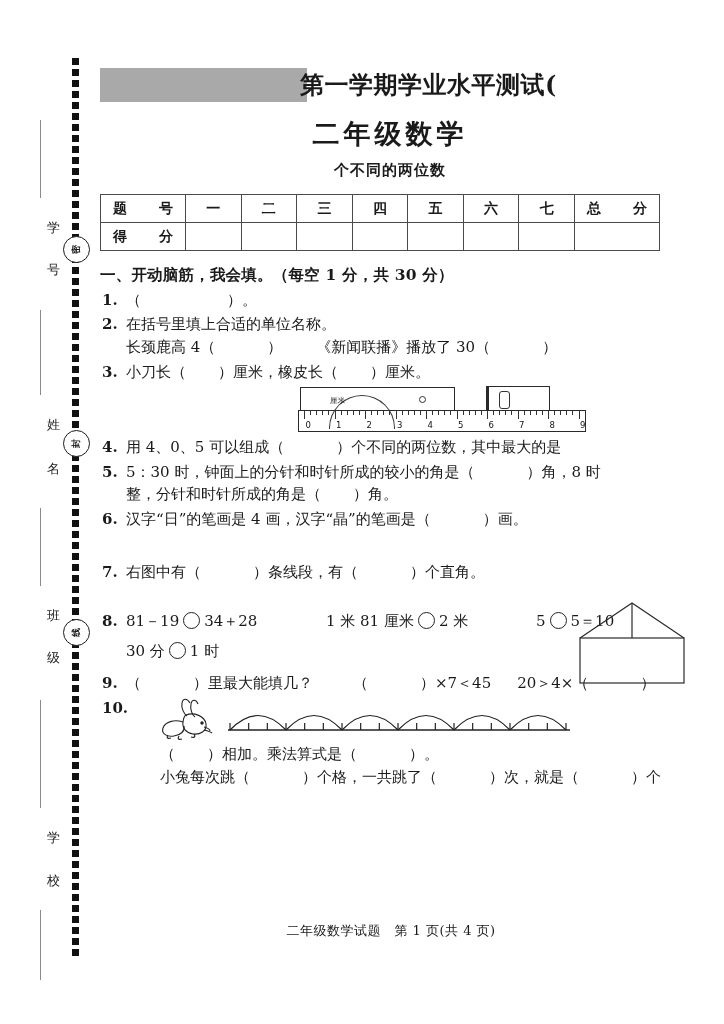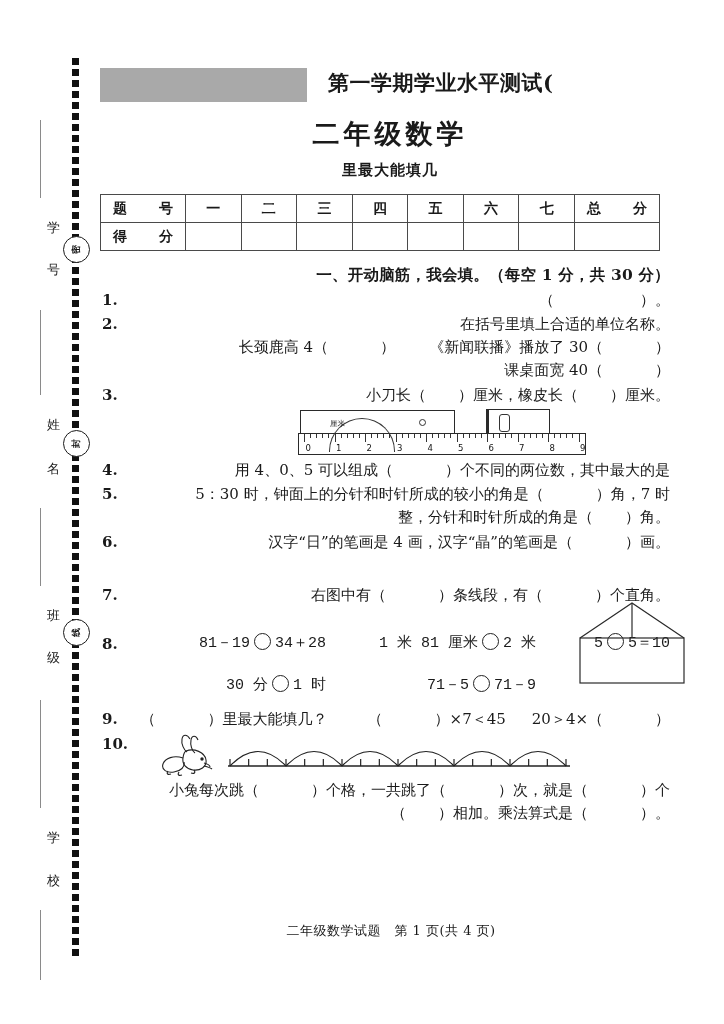--- a/index.html
+++ b/index.html
@@ -101,22 +101,22 @@
     margin-top: 62px;
   }
   #redaction-box {
     position: absolute;
     left: 4px; top: 6px;
     width: 207px; height: 34px;
     background: #a9a9a9;
   }
   #exam-title {
     position: absolute;
-    left: 232px; top: 7px;
-    font-size: 21px;
+    left: 204px; top: 7px;
+    font-size: 24px;
     font-weight: bold;
     letter-spacing: 0.5px;
     white-space: nowrap;
     font-family: "DejaVu Serif", "Liberation Serif", serif;
   }
   #subject-title {
     text-align: center;
     font-size: 27px;
     font-weight: bold;
     letter-spacing: 4px;
@@ -160,21 +160,20 @@
     letter-spacing: 9px;
     text-indent: 9px;
   }
 
   
   #questions {
     margin: 12px 4px 0 4px;
     width: 570px;
     font-size: 15px;
     line-height: 1.52;
-    text-align: right;
   }
   .sec-head {
     font-weight: bold;
     font-size: 15.5px;
     margin-bottom: 1px;
     letter-spacing: 0.2px;
   }
   .q {
     position: relative;
     padding-left: 26px;
@@ -199,22 +198,21 @@
     border-radius: 50%;
     vertical-align: -3px;
     margin: 0 4px;
   }
 
   
   .q8-grid {
     display: grid;
     grid-template-columns: 200px 210px auto;
     margin-top: 2px;
-    row-gap: 20px;
-    font-family: Liberation Mono, monospace;
+    row-gap: 7px;
   }
   .q8-grid > div { font-size: 15px; white-space: nowrap; }
 
   
   #ruler-fig {
     position: relative;
     width: 290px;
     height: 48px;
     margin: 2px 0 2px 172px;
   }
@@ -344,21 +342,21 @@
 </div>
 
 <div id="page">
 
   <div id="header-band">
     <div id="redaction-box"></div>
     <div id="exam-title">第一学期学业水平测试(</div>
   </div>
 
   <div id="subject-title">二年级数学</div>
-  <div id="exam-author">里最大能填几</div>
+  <div id="exam-author">个不同的两位数</div>
 
   <table id="score-table">
     <tbody>
         <tr>
       <td class="hdr-cell">题　号</td>
       <td>一</td>
       <td>二</td>
       <td>三</td>
       <td>四</td>
       <td>五</td>
@@ -386,21 +384,20 @@
 
     <div class="q">
       <span class="q-num">1.</span>
       <div class="q-line"><span>（</span><span class="blank-lg"></span><span>）。</span></div>
     </div>
 
     <div class="q">
       <span class="q-num">2.</span>
       <div class="q-line">在括号里填上合适的单位名称。</div>
       <div class="q-line"><span>长颈鹿高 4（</span><span class="blank-md"></span><span>）</span><span style="display:inline-block;width:34px"></span><span>《新闻联播》播放了 30（</span><span class="blank-md"></span><span>）</span></div>
-      <div class="q-line"><span>课桌面宽 40（</span><span class="blank-md"></span><span>）</span></div>
     </div>
 
     <div class="q">
       <span class="q-num">3.</span>
       <div class="q-line"><span>小刀长（</span><span class="blank-sm"></span><span>）厘米，橡皮长（</span><span class="blank-sm"></span><span>）厘米。</span></div>
 
       <div id="ruler-fig">
         <div id="ruler-body"></div>
         <div id="eraser">
           <div id="eraser-arc"></div>
@@ -473,42 +470,41 @@
       </div>
     </div>
 
     <div class="q">
       <span class="q-num">4.</span>
       <div class="q-line"><span>用 4、0、5 可以组成（</span><span class="blank-md"></span><span>）个不同的两位数，其中最大的是</span></div>
     </div>
 
     <div class="q">
       <span class="q-num">5.</span>
-      <div class="q-line"><span>5：30 时，钟面上的分针和时针所成的较小的角是（</span><span class="blank-md"></span><span>）角，7 时</span></div>
+      <div class="q-line"><span>5：30 时，钟面上的分针和时针所成的较小的角是（</span><span class="blank-md"></span><span>）角，8 时</span></div>
       <div class="q-line"><span>整，分针和时针所成的角是（</span><span class="blank-sm"></span><span>）角。</span></div>
     </div>
 
     <div class="q">
       <span class="q-num">6.</span>
       <div class="q-line"><span>汉字“日”的笔画是 4 画，汉字“晶”的笔画是（</span><span class="blank-md"></span><span>）画。</span></div>
     </div>
 
     <div class="q" style="margin-top:30px">
       <span class="q-num">7.</span>
       <div class="q-line"><span>右图中有（</span><span class="blank-md"></span><span>）条线段，有（</span><span class="blank-md"></span><span>）个直角。</span></div>
     </div>
 
     <div class="q" style="margin-top:26px">
       <span class="q-num">8.</span>
       <div class="q8-grid">
         <div><span>81－19</span><span class="circ"></span><span>34＋28</span></div>
         <div><span>1 米 81 厘米</span><span class="circ"></span><span>2 米</span></div>
         <div><span>5</span><span class="circ"></span><span>5＝10</span></div>
         <div><span>30 分</span><span class="circ"></span><span>1 时</span></div>
-        <div><span>71－5</span><span class="circ"></span><span>71－9</span></div>
       </div>
     </div>
 
     <div class="q" style="margin-top:10px">
       <span class="q-num">9.</span>
       <div class="q-line"><span>（</span><span class="blank-md"></span><span>）里最大能填几？</span><span style="display:inline-block;width:40px"></span><span>（</span><span class="blank-md"></span><span>）×7＜45</span><span style="display:inline-block;width:26px"></span><span>20＞4×（</span><span class="blank-md"></span><span>）</span></div>
     </div>
 
     <div class="q" style="margin-top:2px">
       <span class="q-num">10.</span>
@@ -557,22 +553,22 @@
               <line x1="246.66666666666669" x2="246.66666666666669" y1="24" y2="31"></line>
               <line x1="265.33333333333337" x2="265.33333333333337" y1="24" y2="31"></line>
               <line x1="284" x2="284" y1="24" y2="31"></line>
               <line x1="302.6666666666667" x2="302.6666666666667" y1="24" y2="31"></line>
               <line x1="321.33333333333337" x2="321.33333333333337" y1="24" y2="31"></line>
               <line x1="340" x2="340" y1="24" y2="31"></line>
             </g>
         </svg>
       </div>
 
+      <div class="q-line" style="margin-left:34px"><span>（</span><span class="blank-sm"></span><span>）相加。乘法算式是（</span><span class="blank-md"></span><span>）。</span></div>
       <div class="q-line" style="margin-left:34px"><span>小兔每次跳（</span><span class="blank-md"></span><span>）个格，一共跳了（</span><span class="blank-md"></span><span>）次，就是（</span><span class="blank-md"></span><span>）个</span></div>
-      <div class="q-line" style="margin-left:34px"><span>（</span><span class="blank-sm"></span><span>）相加。乘法算式是（</span><span class="blank-md"></span><span>）。</span></div>
     </div>
 
   </div>
 
   <svg id="house-fig" viewBox="0 0 118 88">
     <g fill="none" stroke="#2a2a2a" stroke-width="1.2">
       <rect x="6" y="40" width="104" height="45"></rect>
       <path d="M6 40 L58 5 L110 40"></path>
       <line x1="58" y1="5" x2="58" y2="40"></line>
     </g>

